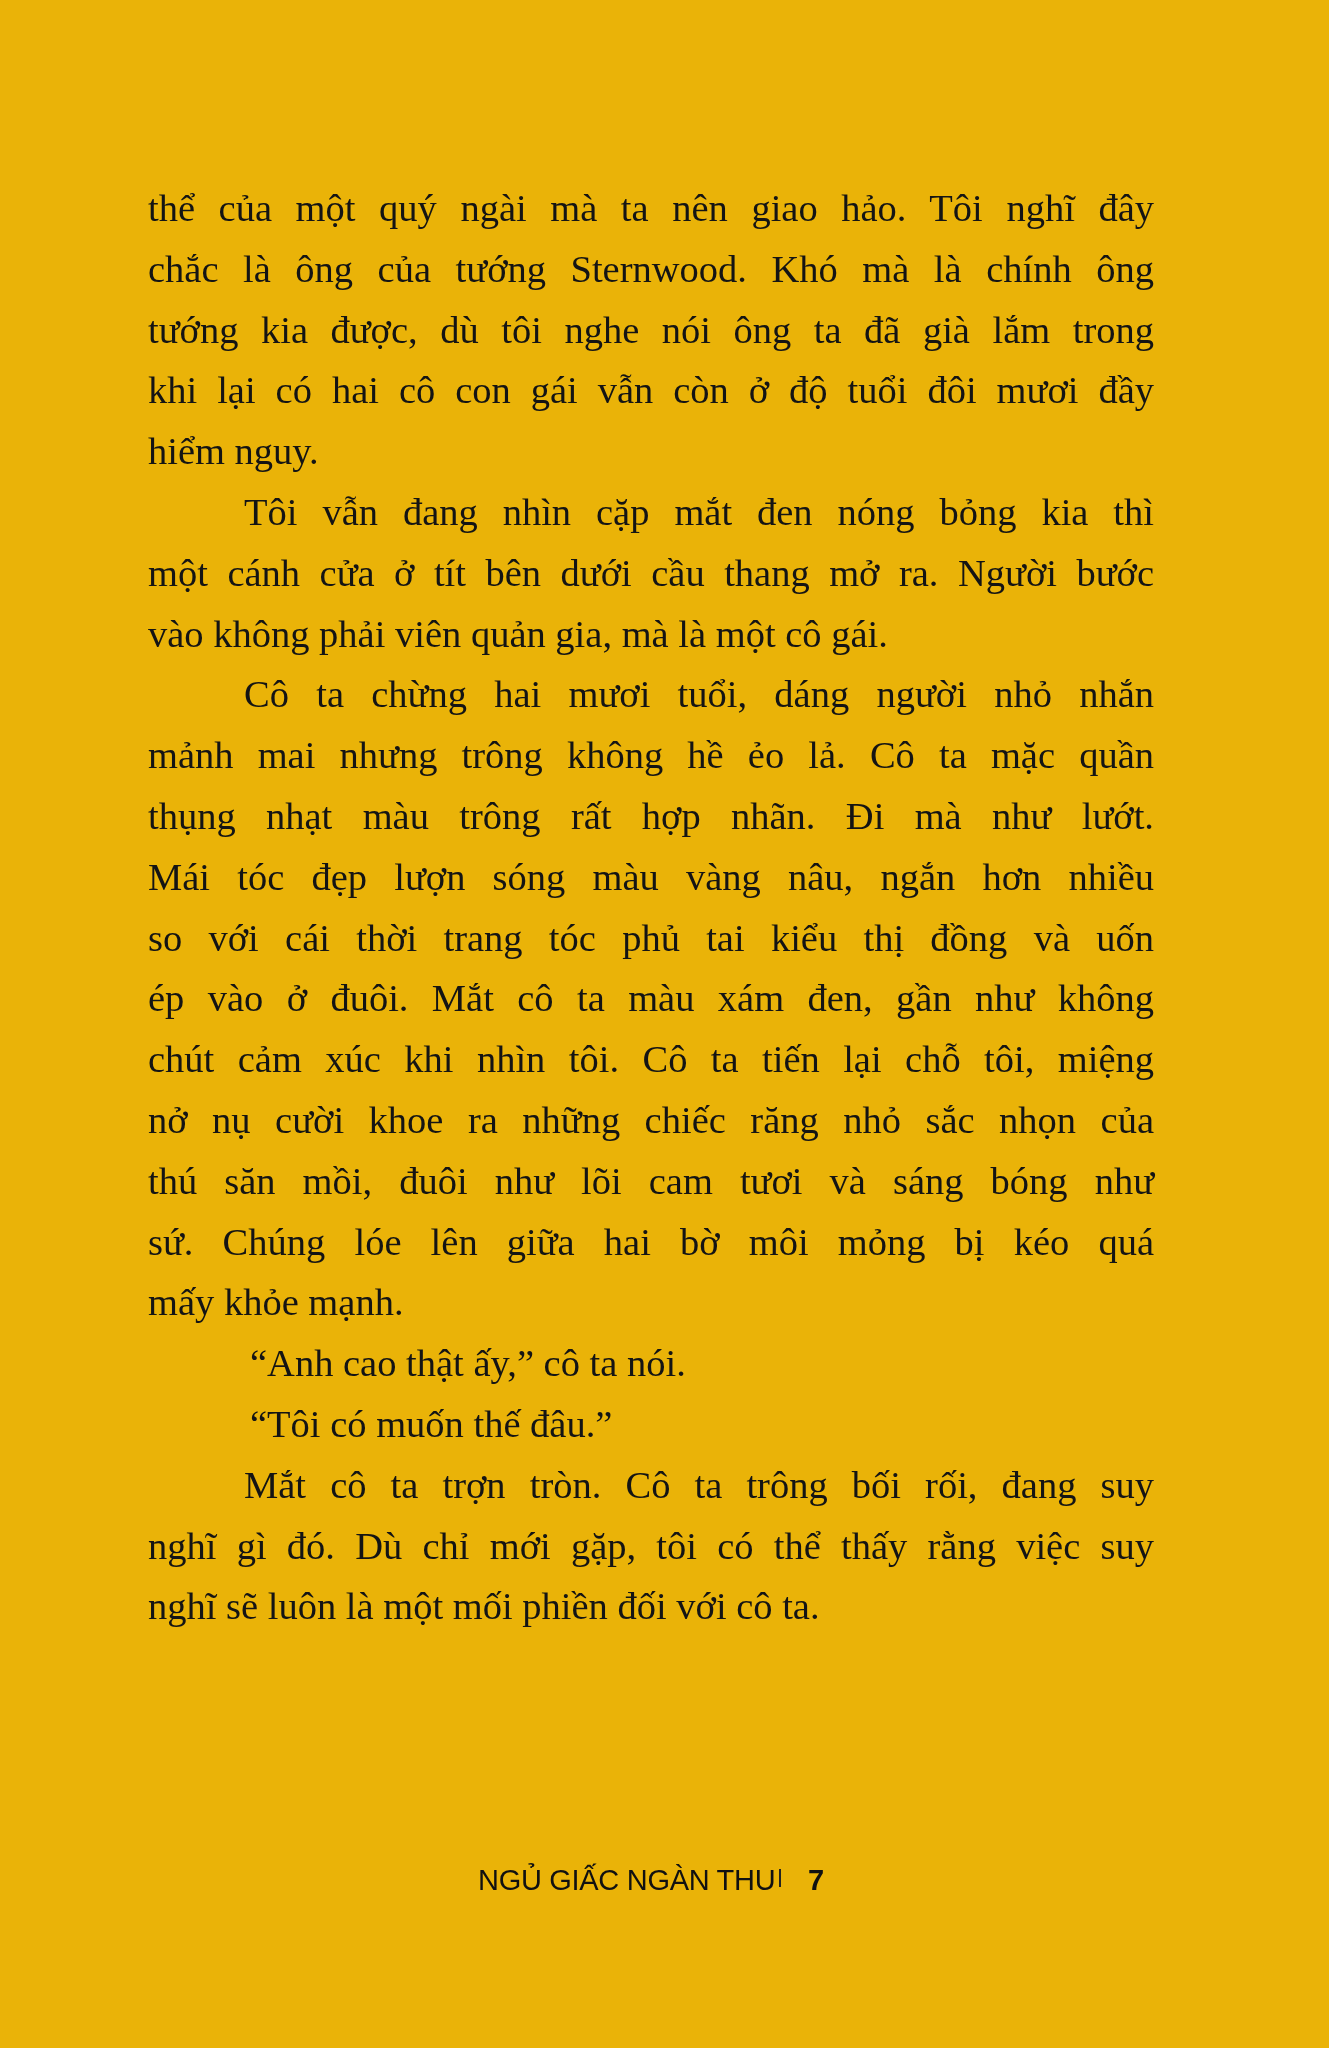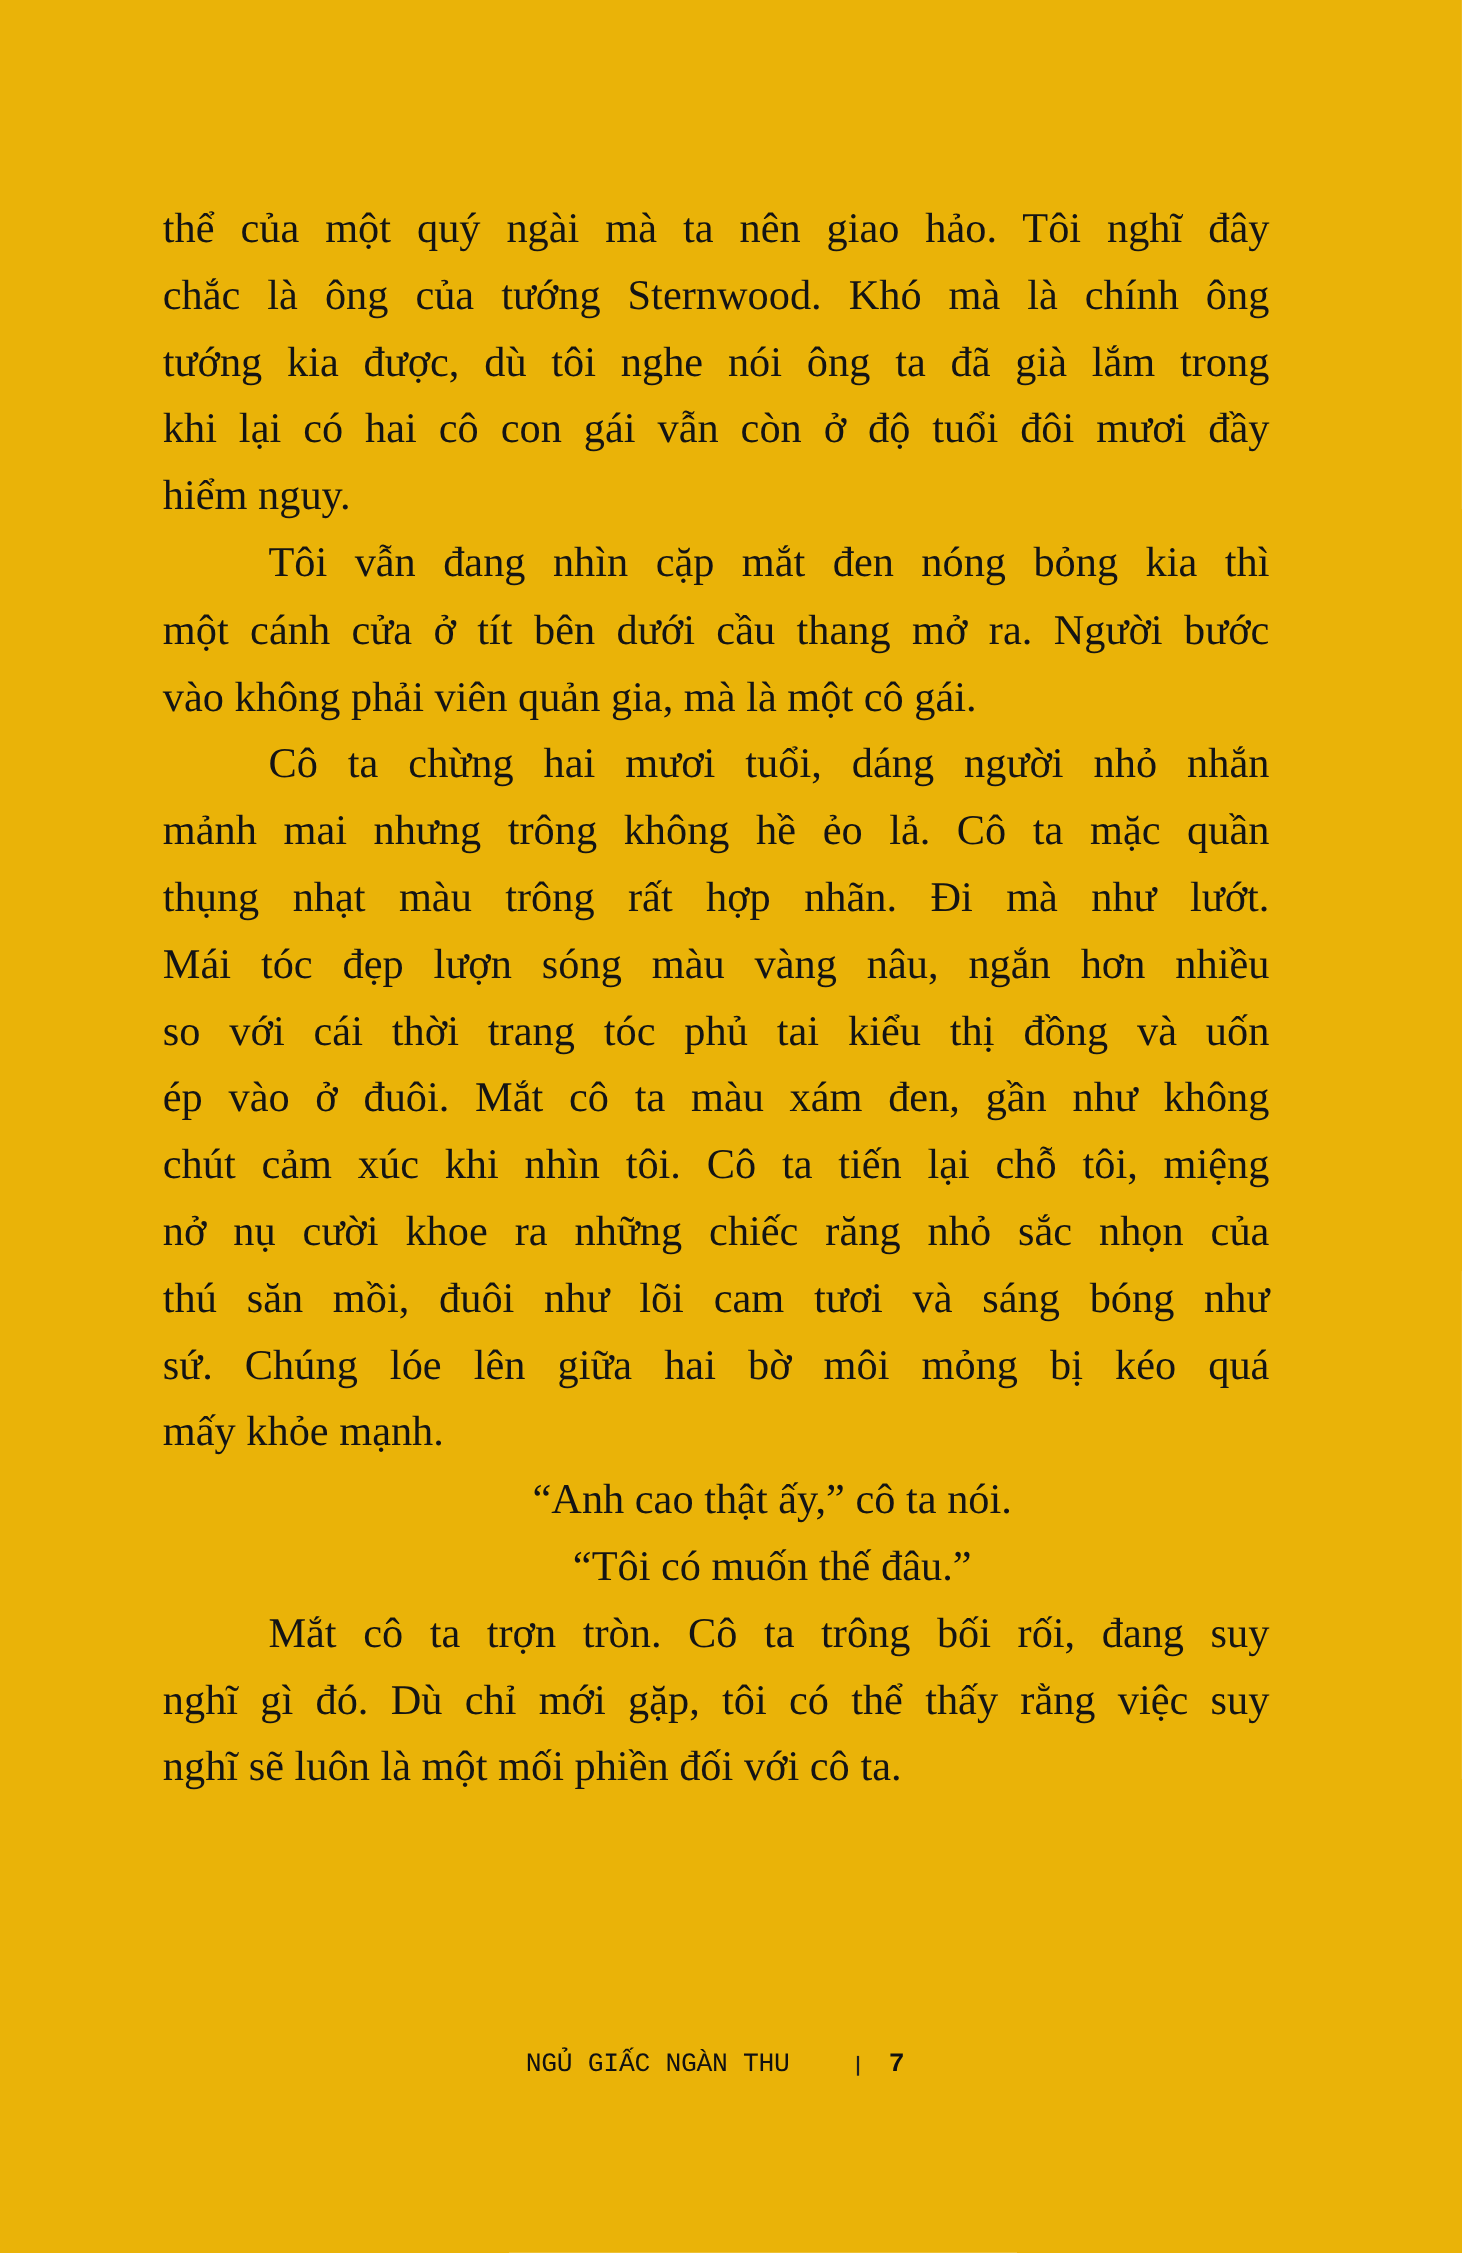--- a/index.html
+++ b/index.html
@@ -40,30 +40,29 @@
     .line.full {
       text-align: justify;
       text-align-last: justify;
       white-space: normal;
     }
     .line.indent {
       padding-left: 96px;
     }
     .line.dialog-indent {
       padding-left: 102px;
-      text-align: center;
     }
     .footer {
       position: absolute;
       top: 1864px;
       left: 0;
       width: 1329px;
       height: 32px;
-      font-family: Liberation Mono, monospace;
-      font-size: 24px;
+      font-family: Liberation Sans, sans-serif;
+      font-size: 29px;
       color: #111111;
     }
     .footer .book-title {
       position: absolute;
       left: 478px;
       top: 0;
       letter-spacing: -0.3px;
     }
     .footer .divider {
       position: absolute;

